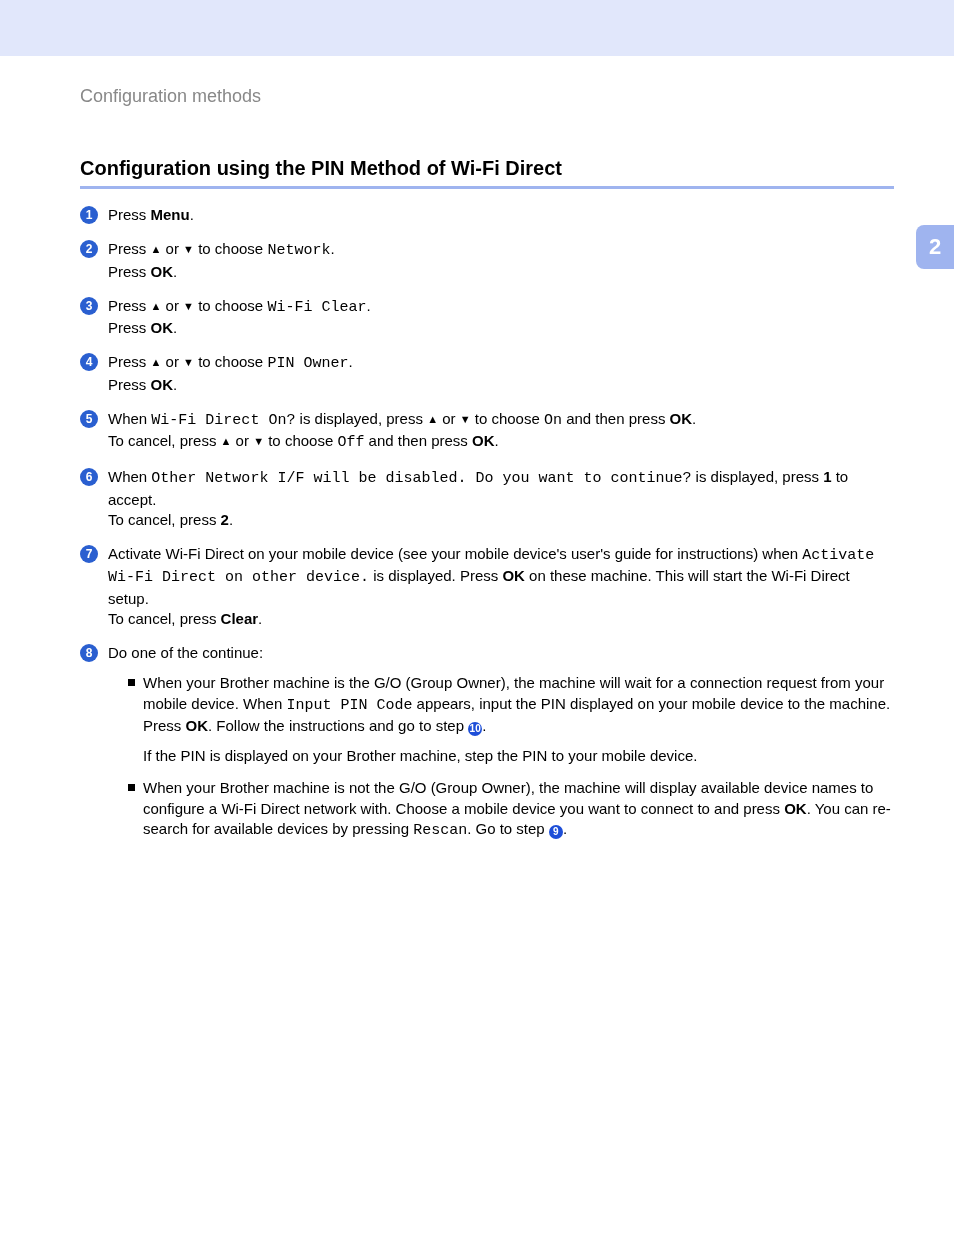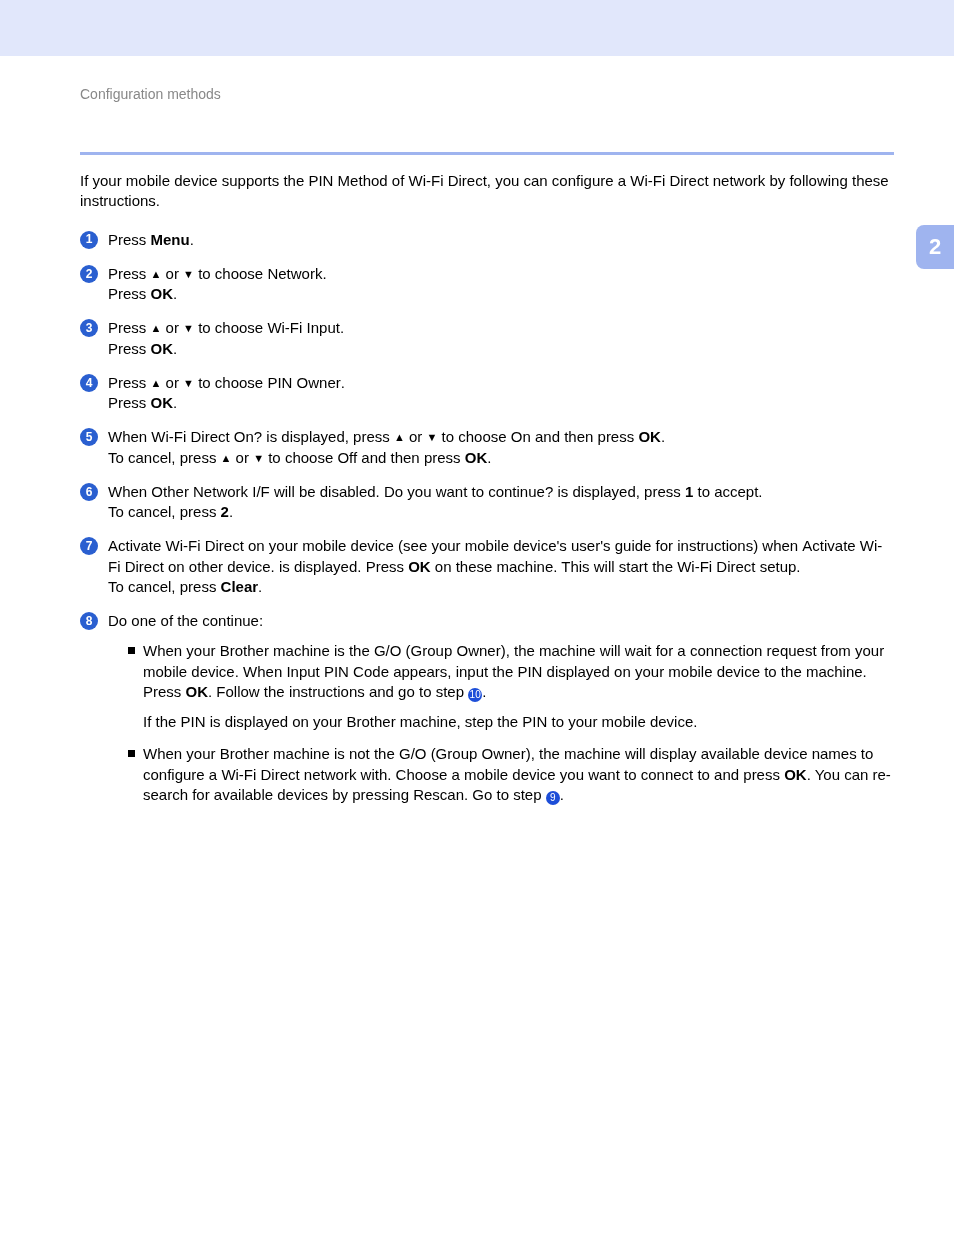--- a/index.html
+++ b/index.html
@@ -13,21 +13,21 @@
   }
   .top-band {
     height: 56px;
     background: #e1e7fb;
     width: 100%;
   }
   .content {
     padding: 30px 60px 0 80px;
   }
   .breadcrumb {
-    font-size: 14px;
+    font-size: 18px;
     color: #888;
     margin-bottom: 50px;
   }
   .section-title {
     font-size: 20px;
     font-weight: bold;
     margin-bottom: 6px;
   }
   .rule {
     height: 3px;
@@ -72,21 +72,21 @@
     display: flex;
     align-items: center;
     justify-content: center;
     margin-right: 10px;
     margin-top: 1px;
   }
   .step-body {
     flex: 1;
   }
   .mono {
-    font-family: Liberation Sans, sans-serif;
+    font-family: Liberation Mono, monospace;
   }
   .b { font-weight: bold; margin-top: 16px; }
   .arrow { font-size: 11px; vertical-align: 1px; }
   .sublist {
     margin-top: 10px;
     padding-left: 20px;
   }
   .sub {
     display: flex;
     align-items: flex-start;
@@ -102,21 +102,21 @@
     flex: 0 0 7px;
   }
   .inline-badge {
     display: inline-flex;
     width: 14px;
     height: 14px;
     border-radius: 50%;
     background: #1d4ed8;
     color: #fff;
     font-size: 10px;
-    font-weight: normal;
+    font-weight: bold;
     align-items: center;
     justify-content: center;
     vertical-align: -1px;
   }
   .pagenum-marker {
     position: absolute;
     right: 0;
     top: 1185px;
     width: 10px;
     height: 18px;
@@ -133,43 +133,43 @@
 </head>
 <body>
 
 <div class="top-band"></div>
 
 <div class="side-tab">2</div>
 
 <div class="content">
   <div class="breadcrumb">Configuration methods</div>
 
+  <div class="section-title">Configuration using the PIN Method of Wi-Fi Direct</div>
   <div class="rule"></div>
 
-  <div class="intro">If your mobile device supports the PIN Method of Wi-Fi Direct, you can configure a Wi-Fi Direct network by following these instructions.</div>
 
   <div class="step">
     <div class="num">1</div>
     <div class="step-body">
       <span>Press </span><span class="b">Menu</span><span>.</span>
     </div>
   </div>
 
   <div class="step">
     <div class="num">2</div>
     <div class="step-body">
       <span>Press </span><span class="arrow">▲</span><span> or </span><span class="arrow">▼</span><span> to choose </span><span class="mono">Network</span><span>.</span><br>
       <span>Press </span><span class="b">OK</span><span>.</span>
     </div>
   </div>
 
   <div class="step">
     <div class="num">3</div>
     <div class="step-body">
-      <span>Press </span><span class="arrow">▲</span><span> or </span><span class="arrow">▼</span><span> to choose </span><span class="mono">Wi-Fi Input</span><span>.</span><br>
+      <span>Press </span><span class="arrow">▲</span><span> or </span><span class="arrow">▼</span><span> to choose </span><span class="mono">Wi-Fi Clear</span><span>.</span><br>
       <span>Press </span><span class="b">OK</span><span>.</span>
     </div>
   </div>
 
   <div class="step">
     <div class="num">4</div>
     <div class="step-body">
       <span>Press </span><span class="arrow">▲</span><span> or </span><span class="arrow">▼</span><span> to choose </span><span class="mono">PIN Owner</span><span>.</span><br>
       <span>Press </span><span class="b">OK</span><span>.</span>
     </div>

